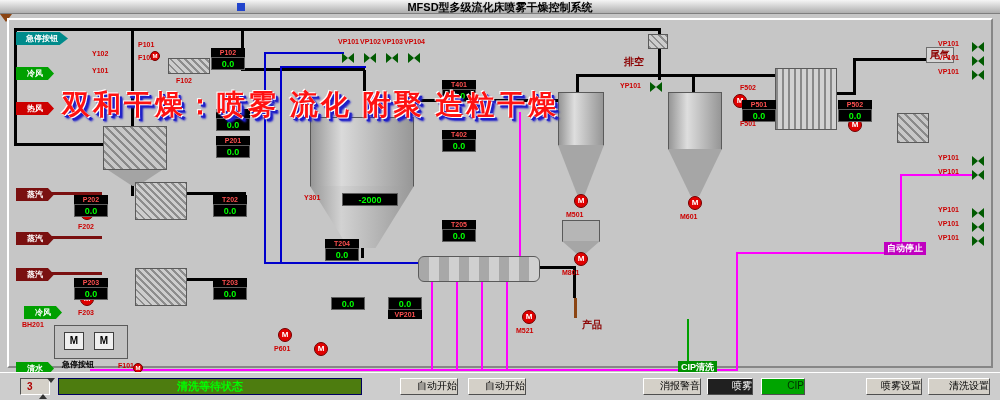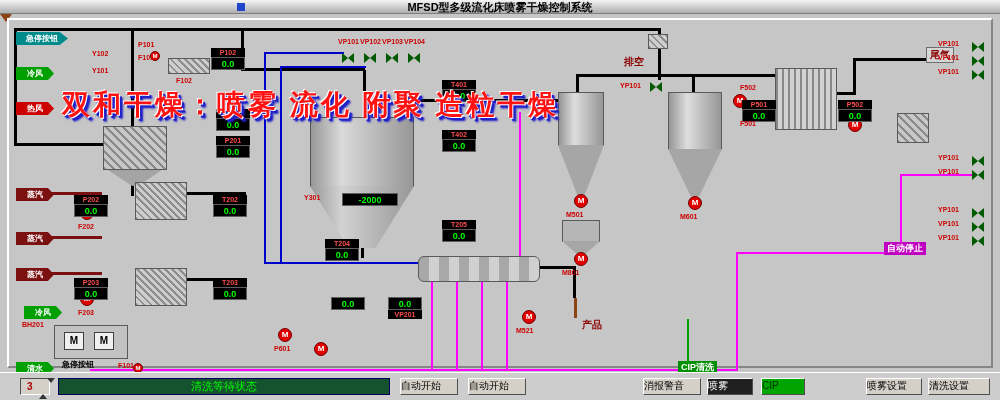--- a/index.html
+++ b/index.html
@@ -51,22 +51,22 @@
   #eq-fluidbed{left:418px;top:242px;width:122px;height:26px;border-radius:6px;background:repeating-linear-gradient(90deg,#a8a8a8 0 10px,#d0d0d0 10px 20px)}
   #eq-tank{left:54px;top:311px;width:74px;height:34px;background:#c2c2c2}
   #product-arrowhead{left:569px;top:302px;width:0;height:0;background:none;border:none;border-left:6px solid transparent;border-right:6px solid transparent;border-top:8px solid #8b4513;z-index:9}
 
   #estop{position:absolute;left:336px;top:127px;width:70px;height:23px;z-index:30;background:#f7f700;border:2px outset #ffffa0;font-size:11px;font-weight:bold;text-align:center;line-height:18px;color:#000;cursor:pointer}
   #watermark{position:absolute;left:62px;top:72px;z-index:45;font-size:28px;font-weight:bold;color:#ff1212;letter-spacing:3px;white-space:nowrap;
     text-shadow:1px 1px 0 #fff,-1px -1px 0 #fff,3px 3px 0 #2020c8,4px 4px 2px #2020c8}
 
   
   #footer{position:absolute;top:372px;left:0;width:1000px;height:28px;background:#cdcdcd;border-top:1px solid #fff;z-index:60}
-  .btn{position:absolute;top:5px;height:17px;background:#d4d0c8;border:1px solid;border-color:#ffffff #4f4f4f #4f4f4f #ffffff;font-size:10px;text-align:left;line-height:14px;color:#000;cursor:pointer}
-  #status-bar{position:absolute;left:58px;top:5px;width:332px;height:17px;background:#14532d;border:1px solid #000060;color:#00ff00;font-size:11px;font-weight:normal;text-align:center;line-height:15px}
+  .btn{position:absolute;top:5px;height:17px;background:#d4d0c8;border:1px solid;border-color:#ffffff #4f4f4f #4f4f4f #ffffff;font-size:10px;text-align:right;line-height:14px;color:#000;cursor:pointer}
+  #status-bar{position:absolute;left:58px;top:5px;width:304px;height:17px;background:#4d7c0f;border:1px solid #000060;color:#00ff00;font-size:11px;font-weight:bold;text-align:center;line-height:15px}
   #spinner{position:absolute;left:20px;top:5px;width:30px;height:17px;background:#d4d0c8;border:1px solid;border-color:#4f4f4f #ffffff #ffffff #4f4f4f;font-size:10px;font-weight:bold;color:#b00000;line-height:15px;padding-left:6px}
   #spin-arrows{position:absolute;right:2px;top:2px;width:8px;height:12px}
   #spin-arrows .up{width:0;height:0;border-left:4px solid transparent;border-right:4px solid transparent;border-bottom:5px solid #333;margin-bottom:2px}
   #spin-arrows .dn{width:0;height:0;border-left:4px solid transparent;border-right:4px solid transparent;border-top:5px solid #333}
 </style>
 </head>
 <body>
 
 <div id="header">
   <div id="win-icon"></div>

